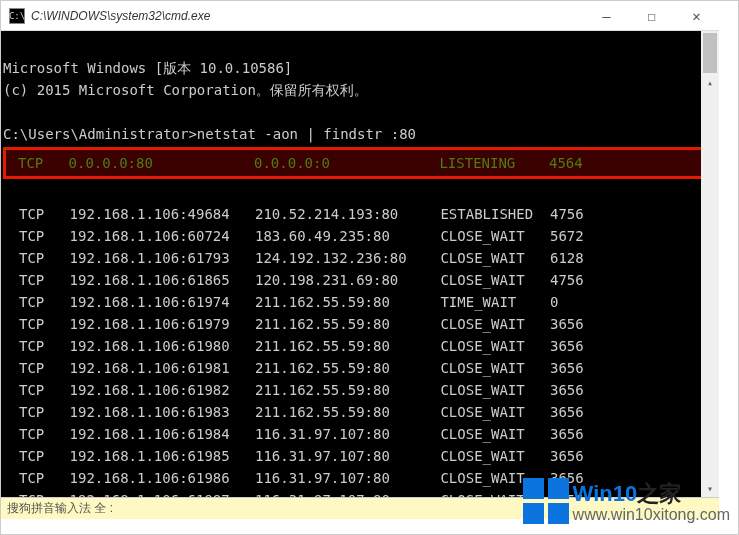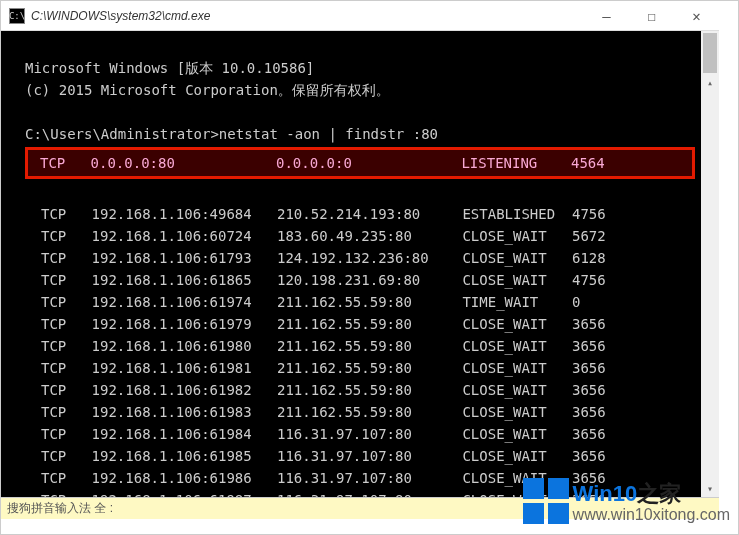--- a/index.html
+++ b/index.html
@@ -50,29 +50,29 @@
     display: flex; align-items: center; justify-content: center;
     font-size: 14px; color: #555;
     cursor: pointer;
   }
   .terminal {
     flex: 1;
     background: #000;
     color: #ccc;
     font-size: 14px;
     line-height: 22px;
-    padding: 4px 24px;
+    padding: 4px 2px;
     overflow: hidden;
     white-space: pre;
     position: relative;
   }
   .hl {
     border: 3px solid #e31a00;
     background: #3b0000;
-    color: #f9a8d4;
+    color: #4d7c0f;
     padding: 2px 4px 2px 12px;
     margin: 2px 0;
   }
   .row { padding-left: 16px; }
   .scrollbar {
     position: absolute;
     right: 0; top: 0;
     width: 18px; height: 100%;
     background: #f0f0f0;
   }

